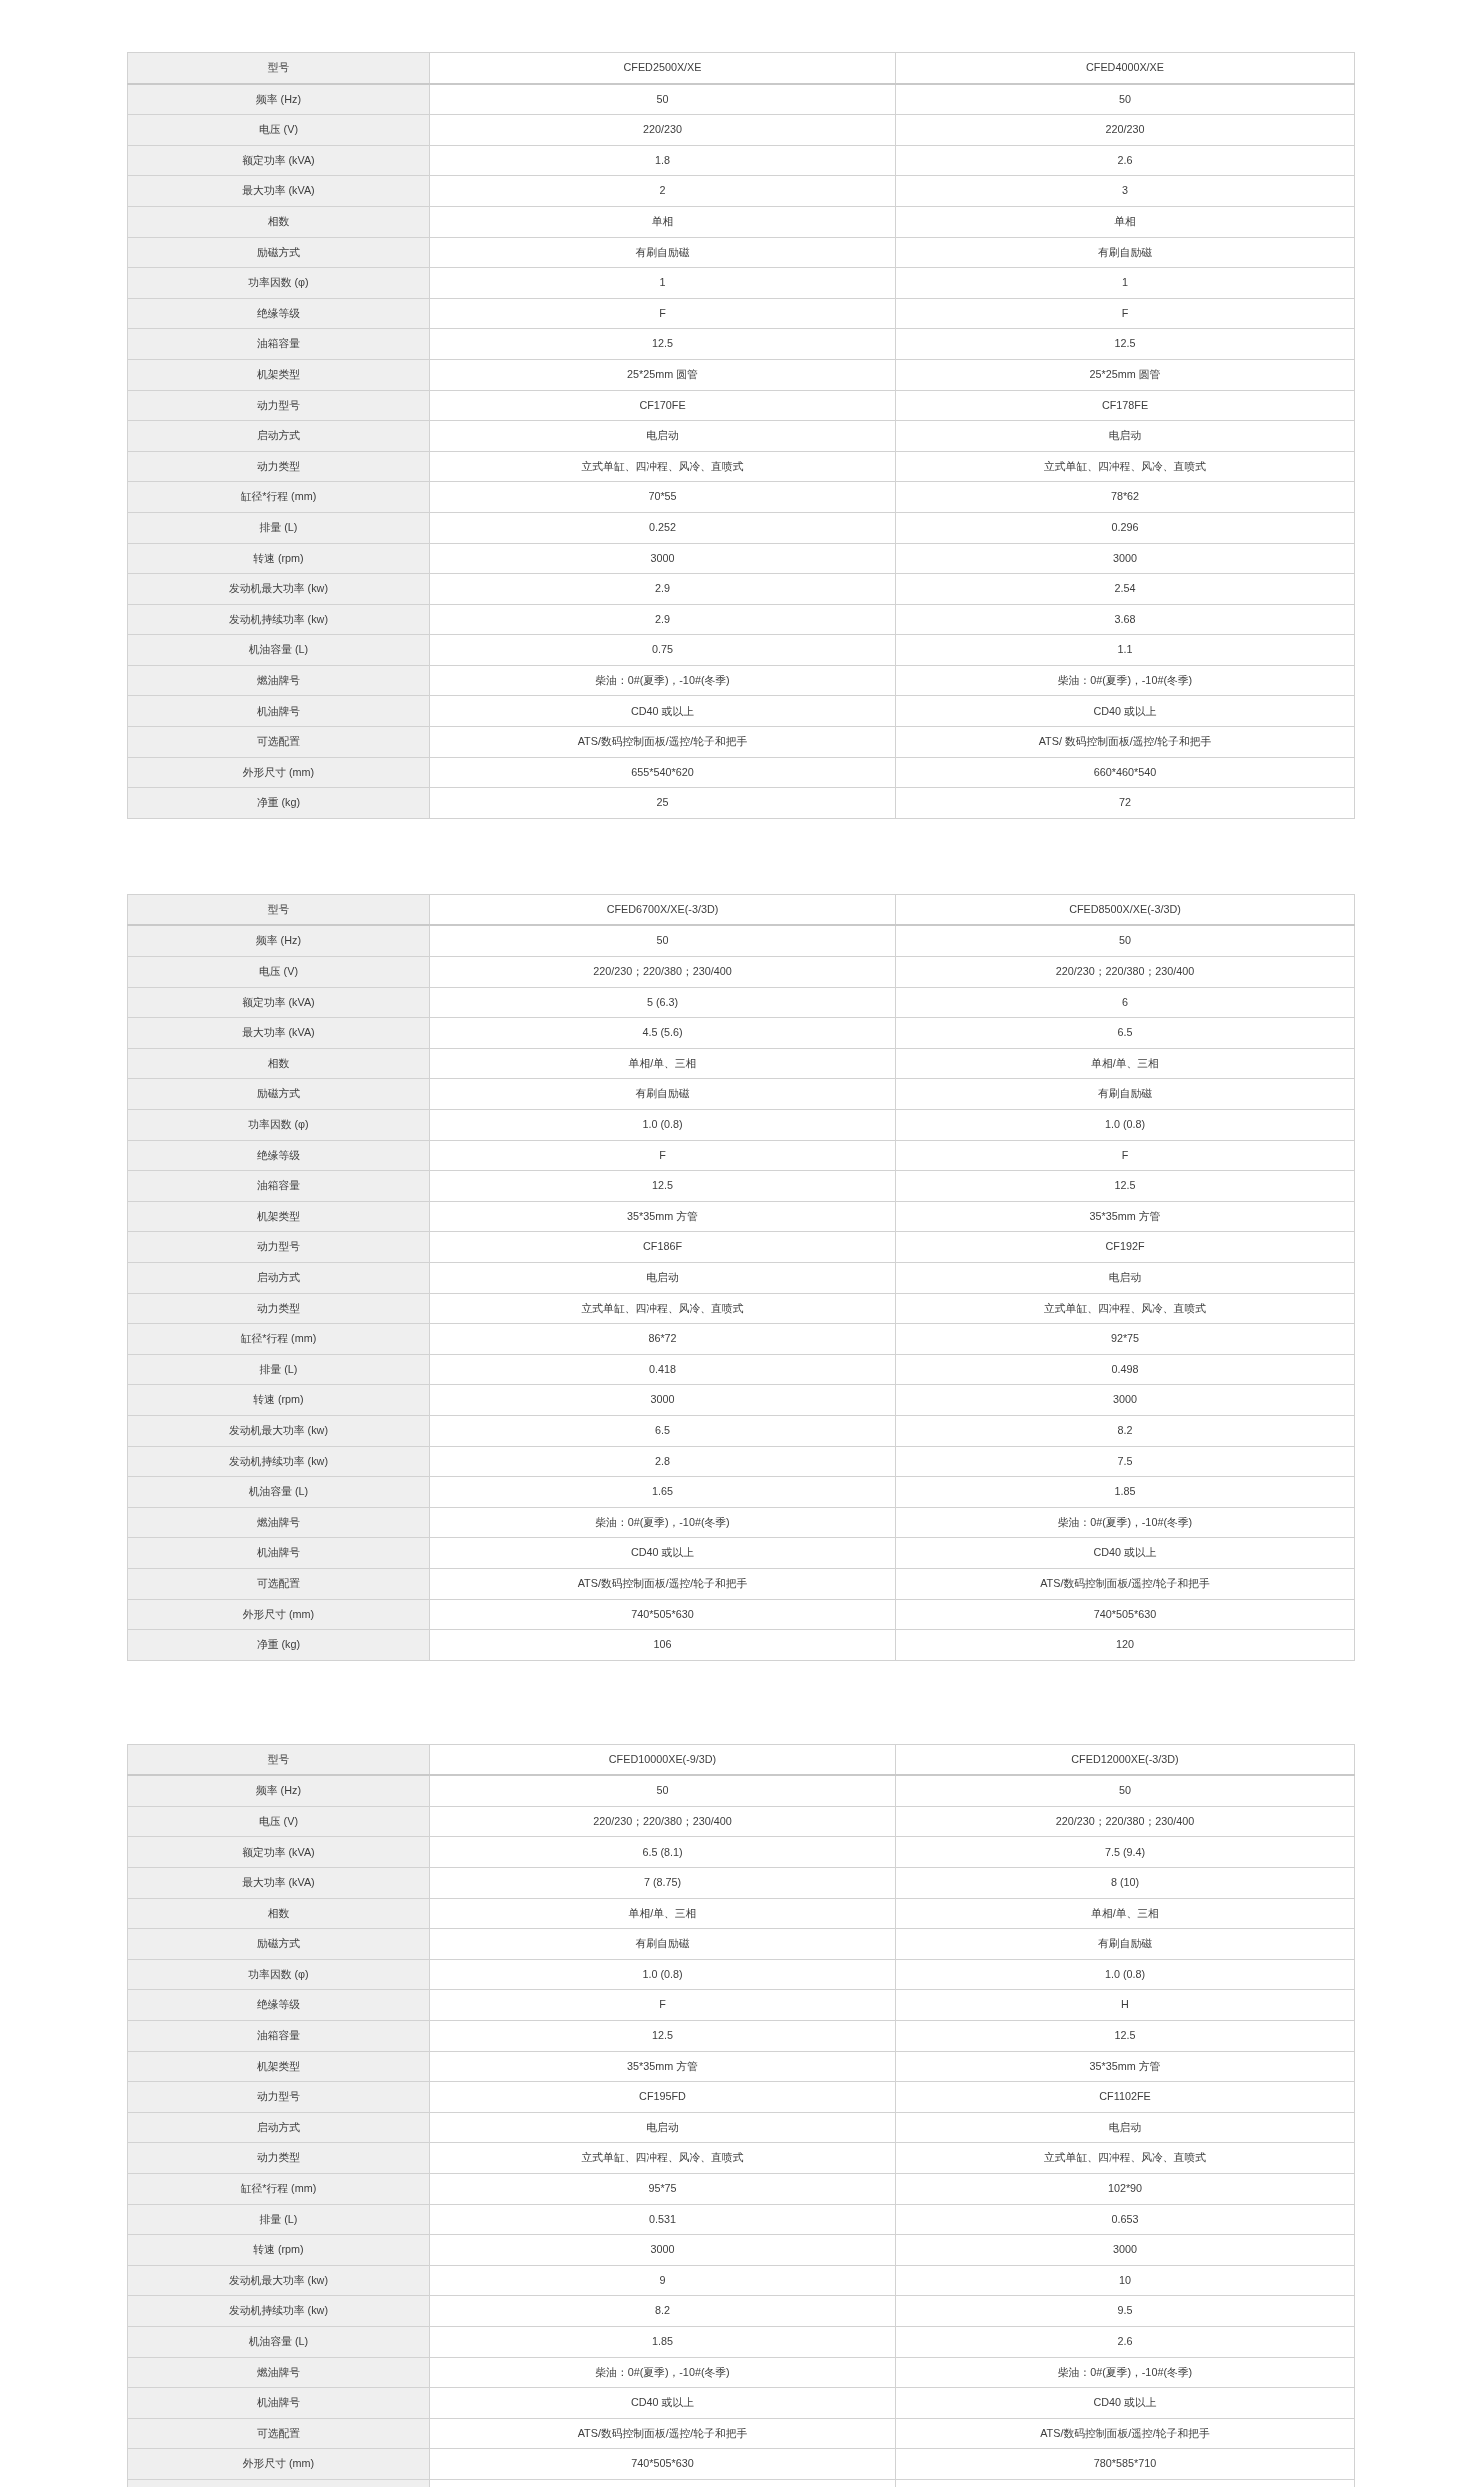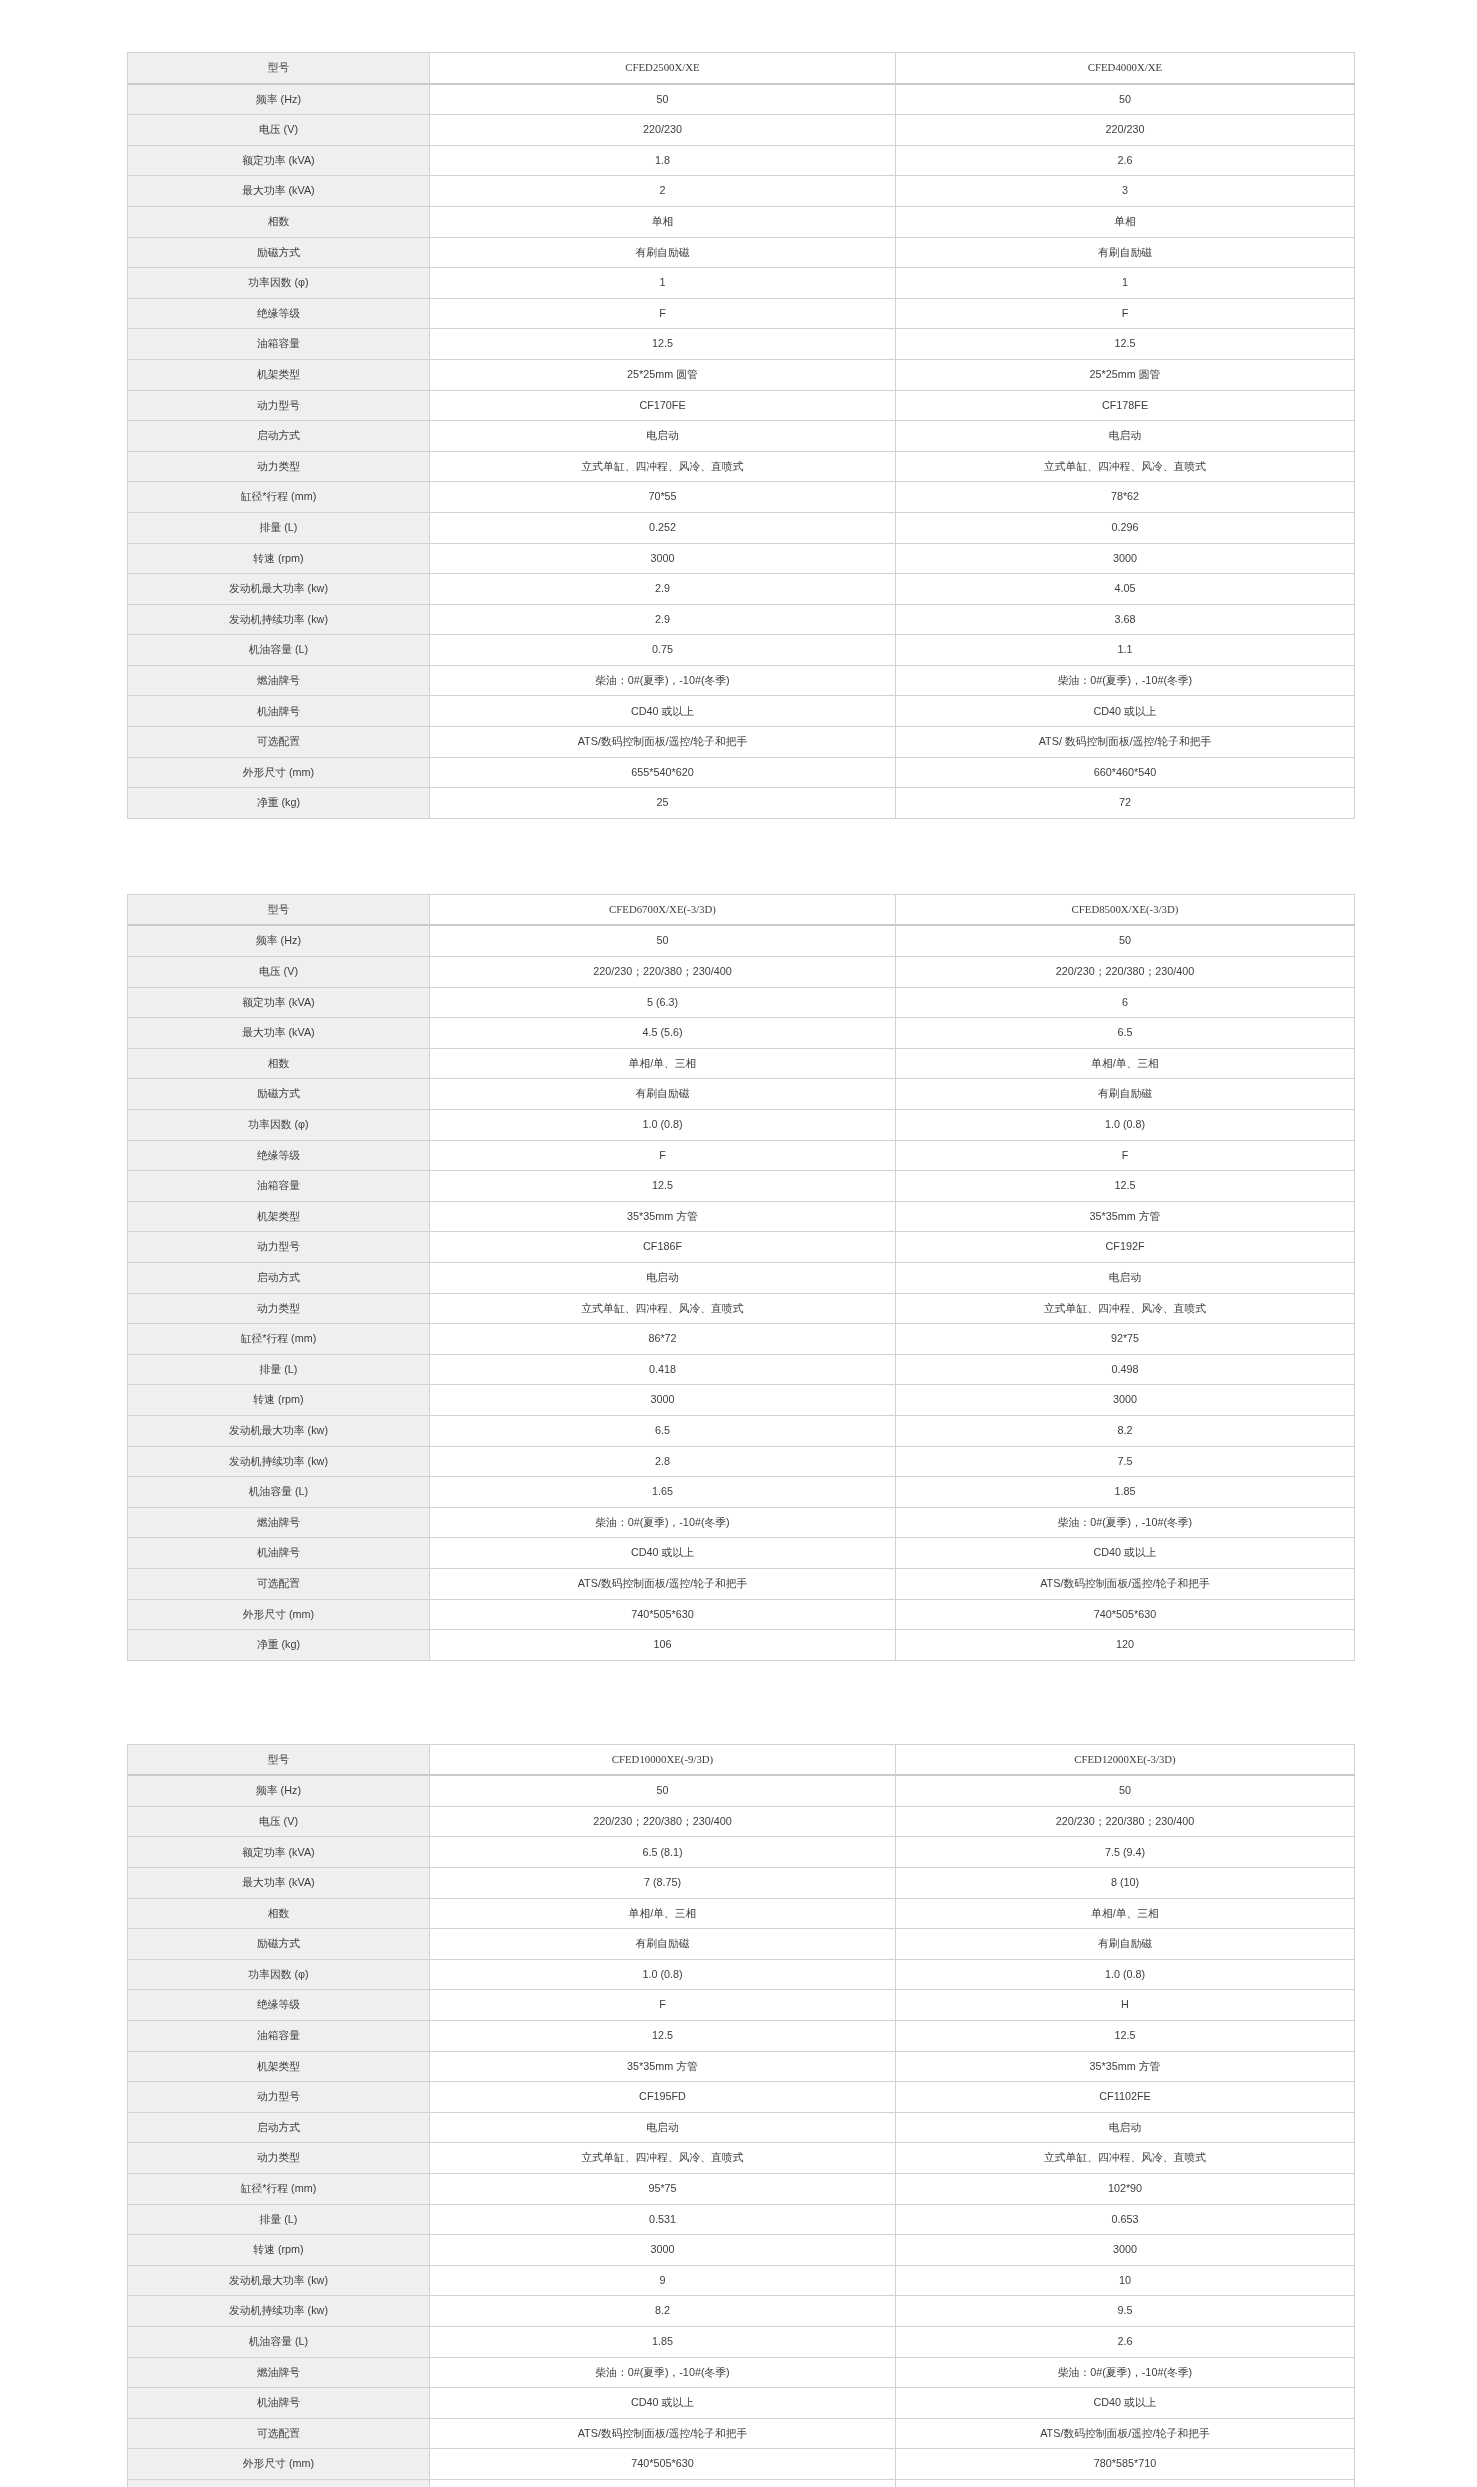--- a/index.html
+++ b/index.html
@@ -41,21 +41,20 @@
   .spec-table th {
     background: #efefef;
     color: #3d3d3d;
   }
   .spec-table td {
     background: #ffffff;
   }
   .spec-table .header-row th,
   .spec-table .header-row td {
     border-bottom: 2.3px double #c9c9c9;
-    font-family: Liberation Serif, serif;
   }
   col.c-label  { width: 302px; }
   col.c-value1 { width: 466px; }
   col.c-value2 { width: 459px; }
 </style>
 </head>
 <body>
 
 <div class="page">
   <div id="tables">
@@ -147,21 +146,21 @@
     <td class="value-cell">0.296</td>
   </tr>
           <tr>
     <th class="label-cell">转速 (rpm)</th>
     <td class="value-cell">3000</td>
     <td class="value-cell">3000</td>
   </tr>
           <tr>
     <th class="label-cell">发动机最大功率 (kw)</th>
     <td class="value-cell">2.9</td>
-    <td class="value-cell">4.05</td>
+    <td class="value-cell">2.54</td>
   </tr>
           <tr>
     <th class="label-cell">发动机持续功率 (kw)</th>
     <td class="value-cell">2.9</td>
     <td class="value-cell">3.68</td>
   </tr>
           <tr>
     <th class="label-cell">机油容量 (L)</th>
     <td class="value-cell">0.75</td>
     <td class="value-cell">1.1</td>

